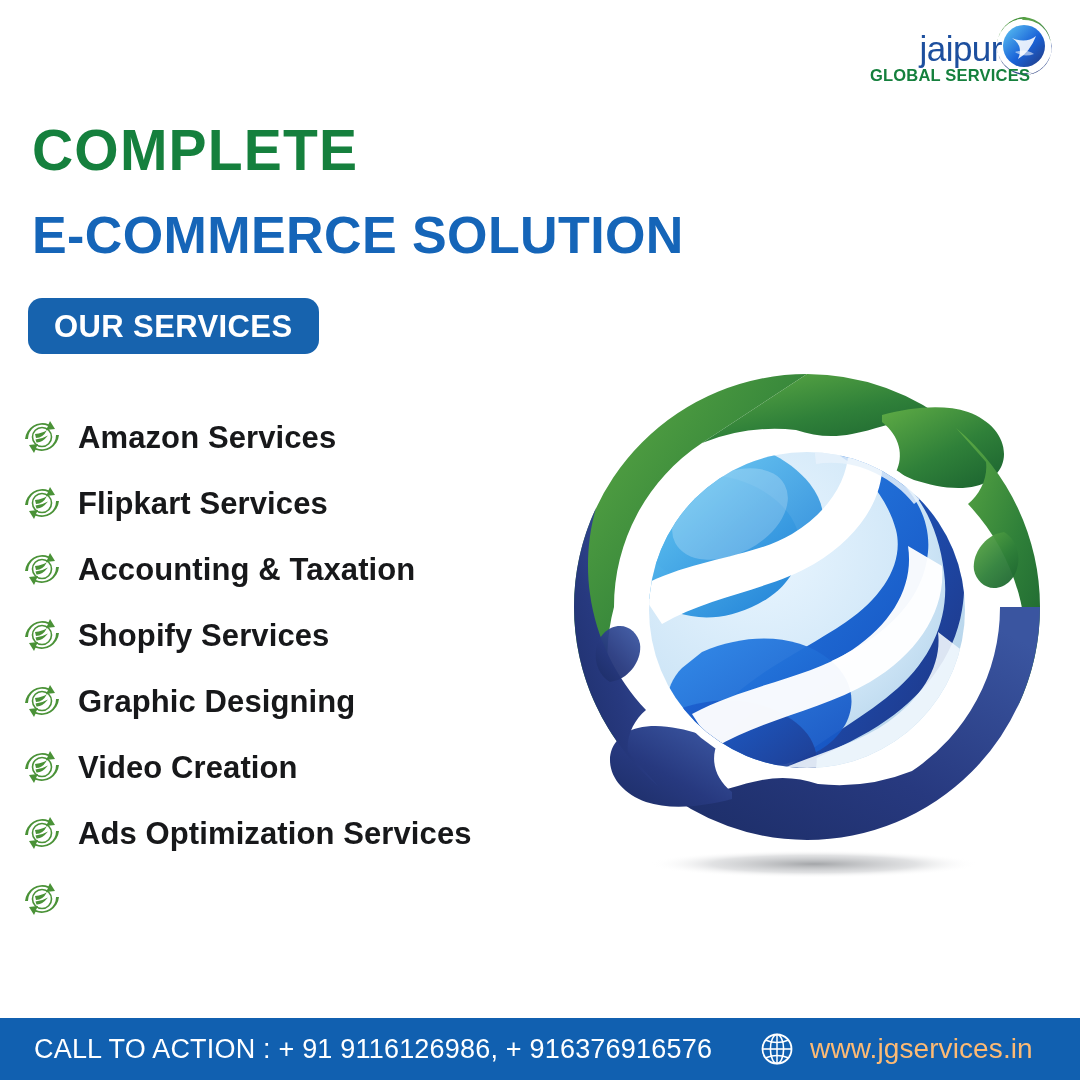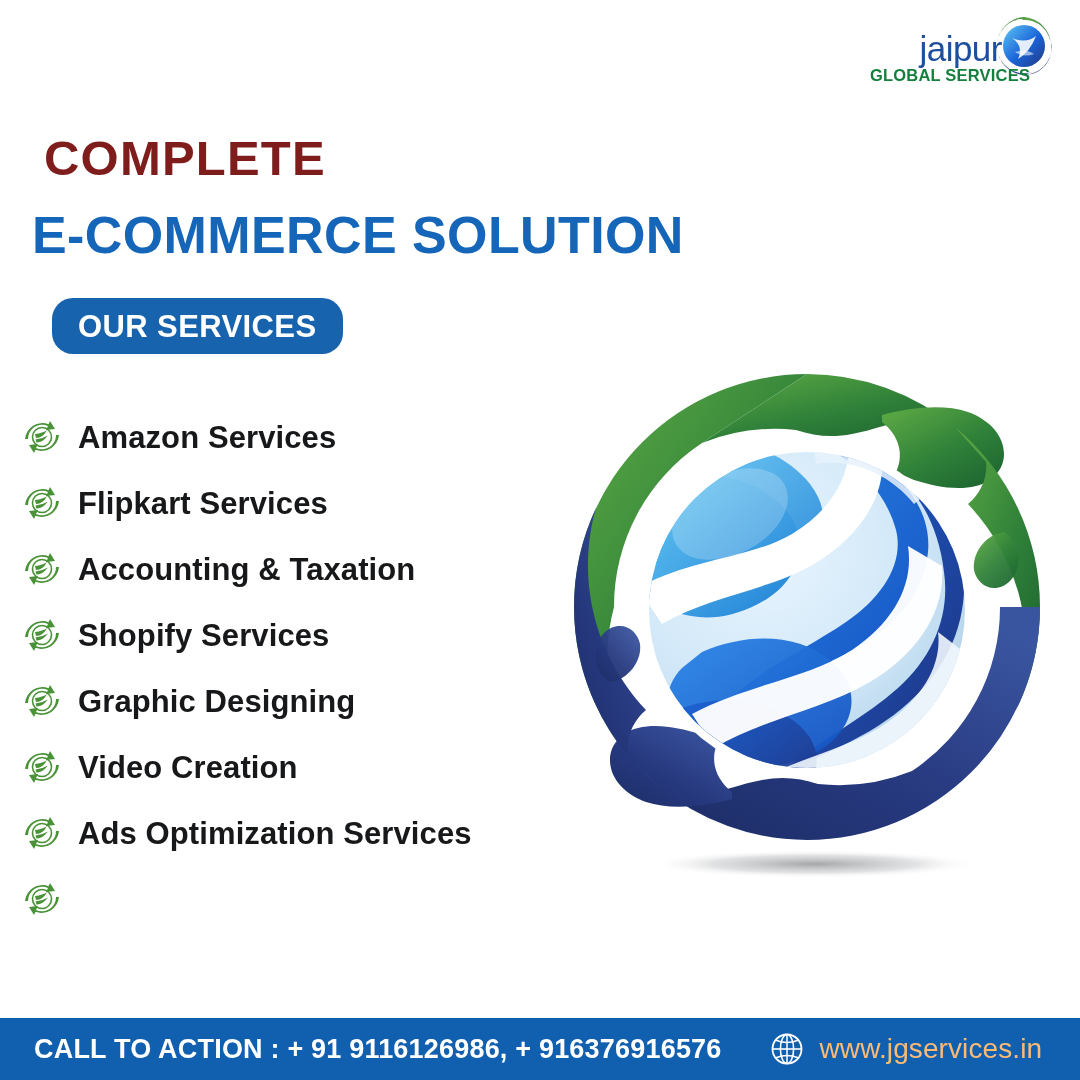--- a/index.html
+++ b/index.html
@@ -55,26 +55,26 @@
     display: block;
     margin-top: 2px;
     white-space: nowrap;
   }
 
   
   .headline-1 {
     position: absolute;
     left: 28px;
     top: 118px;
-    font-size: 49px;
+    font-size: 57px;
     font-weight: 700;
-    color: #7f1d1d;
+    color: #15803d;
     letter-spacing: 1.2px;
     line-height: 1;
-    margin: 16px;
+    margin: 4px;
   }
   .headline-2 {
     position: absolute;
     left: 28px;
     top: 205px;
     font-size: 52px;
     font-weight: 700;
     color: #1565b8;
     letter-spacing: 0.4px;
     line-height: 1;
@@ -82,25 +82,24 @@
   }
 
   
   .services-badge {
     position: absolute;
     left: 28px;
     top: 298px;
     height: 56px;
     padding: 0 26px;
     background: #1763ae;
-    border-radius: 21px;
+    border-radius: 14px;
     display: flex;
     align-items: center;
     box-sizing: border-box;
-    margin-left: 24px;
   }
   .services-badge-label {
     font-size: 31px;
     font-weight: 700;
     color: #ffffff;
     letter-spacing: 0.4px;
     line-height: 1;
   }
 
   
@@ -152,21 +151,21 @@
     width: 1080px;
     height: 62px;
     background: #1160b0;
     display: flex;
     align-items: center;
     box-sizing: border-box;
     padding-left: 34px;
   }
   .footer-cta {
     font-size: 27px;
-    font-weight: 700;
+    font-weight: 400;
     color: #ffffff;
     letter-spacing: 0.2px;
     white-space: nowrap;
   }
   .footer-web {
     display: flex;
     align-items: center;
     margin-left: 46px;
   }
   .footer-globe-icon {

